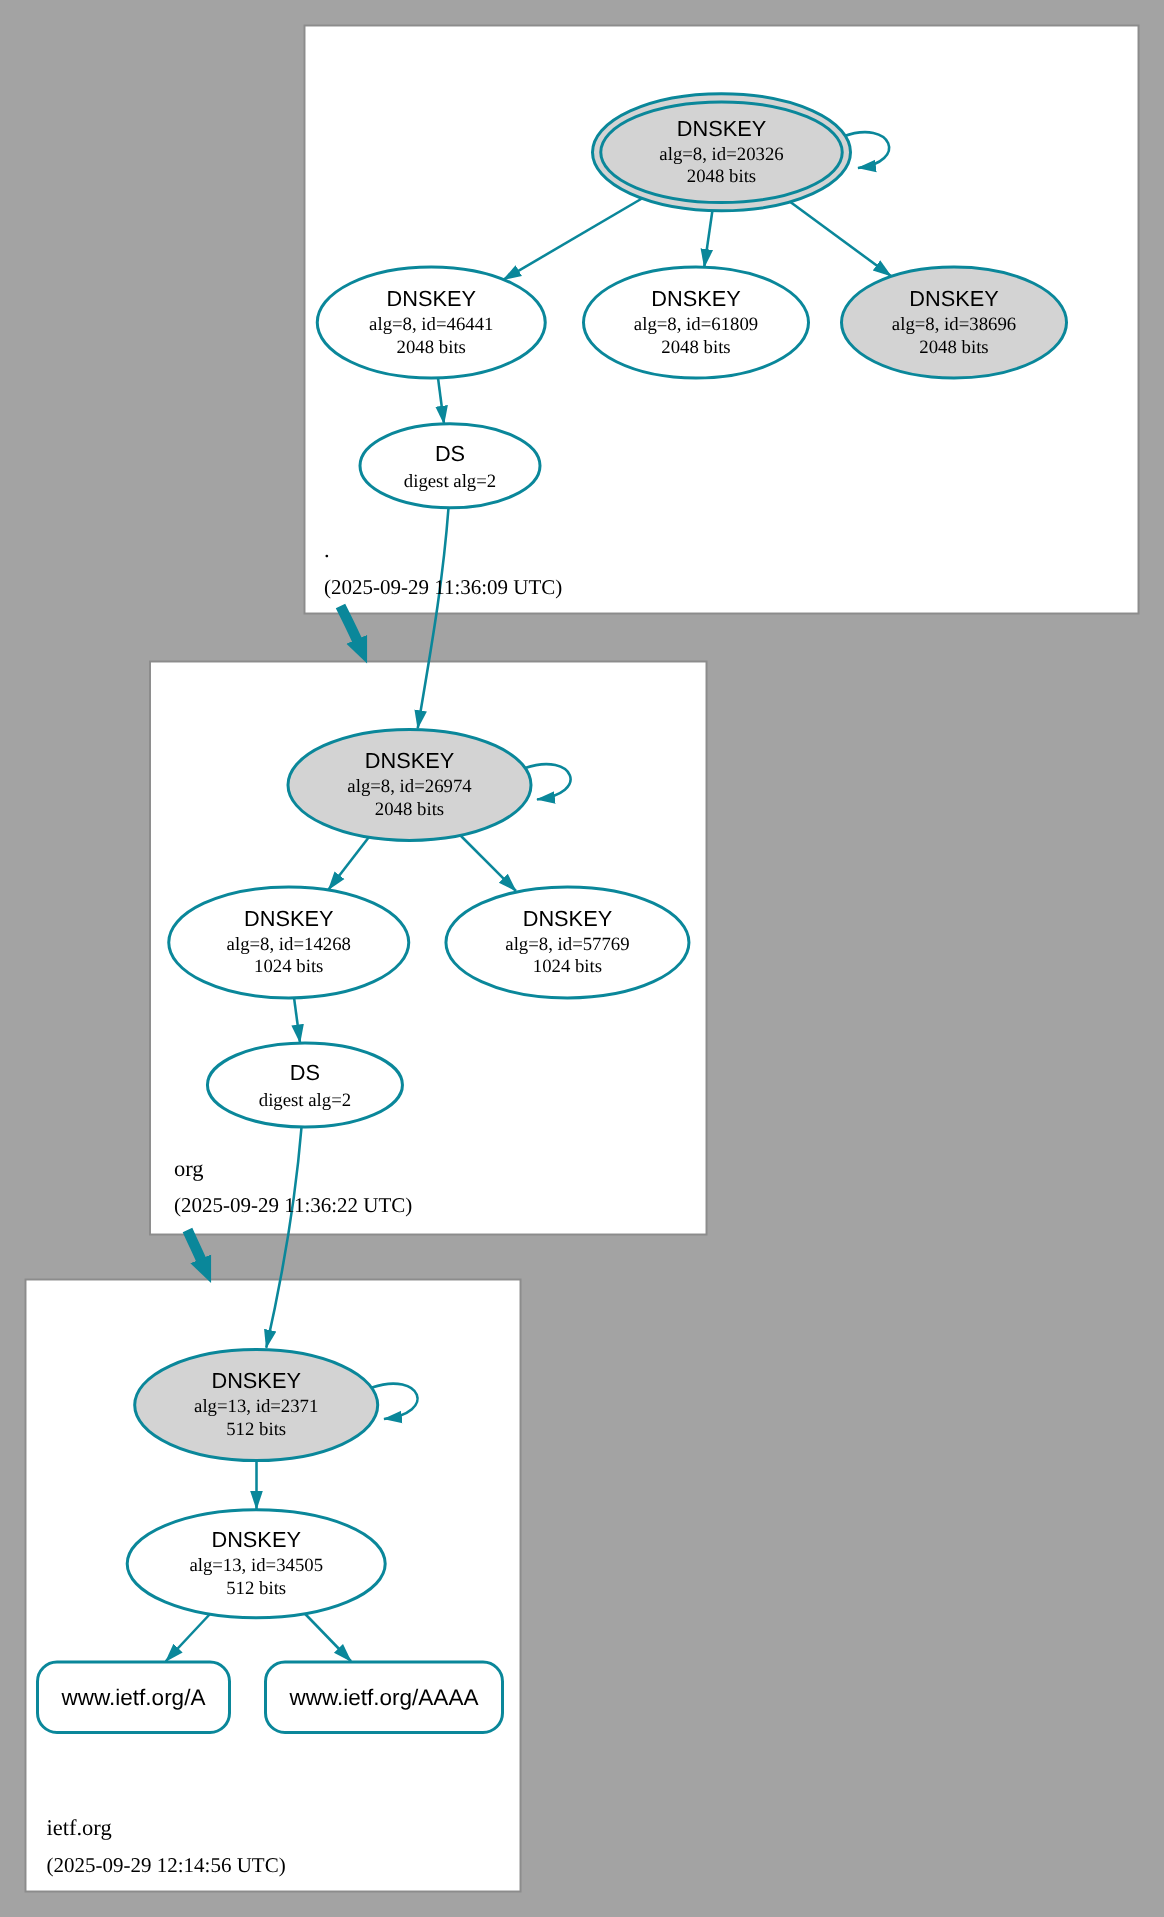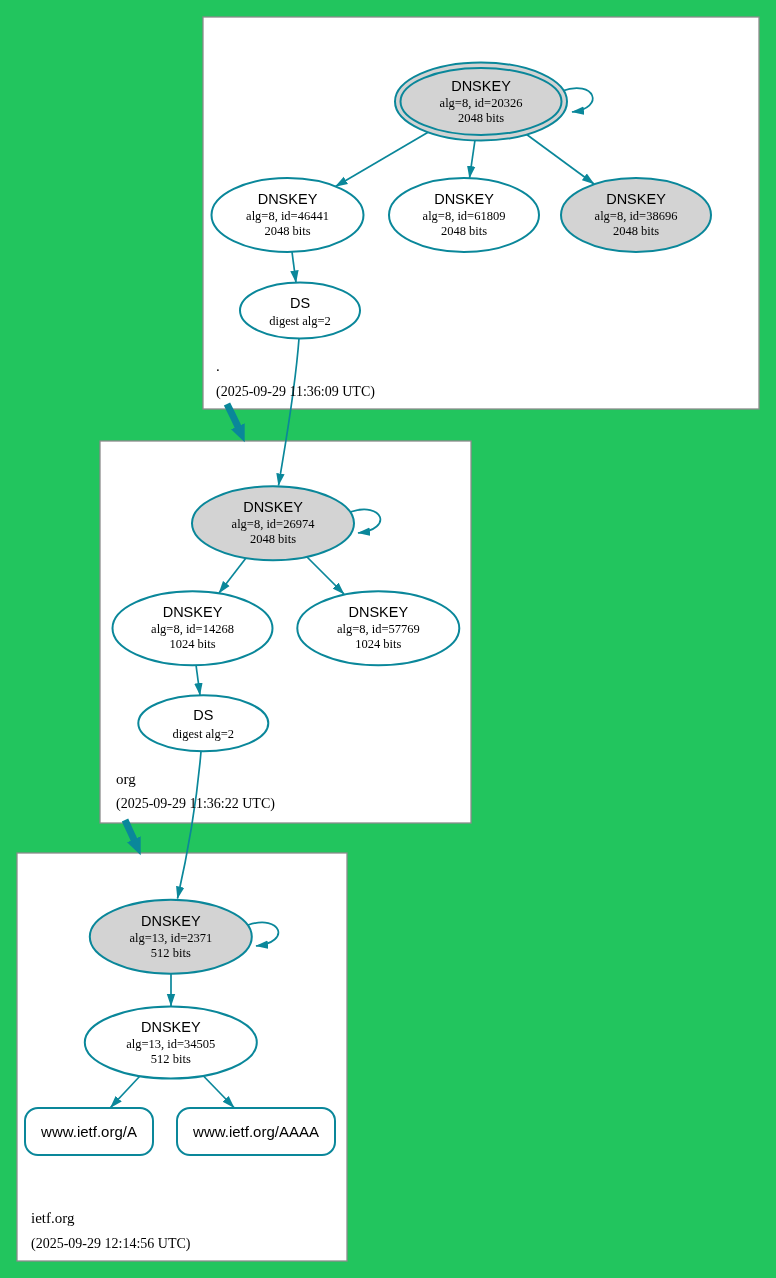--- a/index.html
+++ b/index.html
@@ -1,16 +1,16 @@
 <!DOCTYPE html>
 <html><head>
 <meta charset="utf-8">
 <style>
   html,body { margin:0; padding:0; background:#ffffff; }
-  .page { width:776px; height:1278px; position:relative; background:#22c55e; }
+  .page { width:776px; height:1278px; position:relative; background:#a3a3a3; }
   svg { display:block; }
   .zbox  { fill:#ffffff; stroke:#8c8c8c; stroke-width:1.3; }
   .edge  { stroke:#0a879a; stroke-width:1.7; fill:none; }
   .thick { stroke:#0a879a; stroke-width:7;   fill:none; }
   .nodewhite { fill:#ffffff; stroke:#0a879a; stroke-width:2; }
   .nodegray  { fill:#d3d3d3; stroke:#0a879a; stroke-width:2; }
   .nodering  { fill:none;    stroke:#0a879a; stroke-width:2; }
   .nt { font:14.5px "Liberation Sans", sans-serif; fill:#000; text-anchor:middle; }
   .nd { font:12.5px "Liberation Serif", serif;     fill:#000; text-anchor:middle; }
   .rr { font:15px "Liberation Sans", sans-serif;   fill:#000; text-anchor:middle; }

